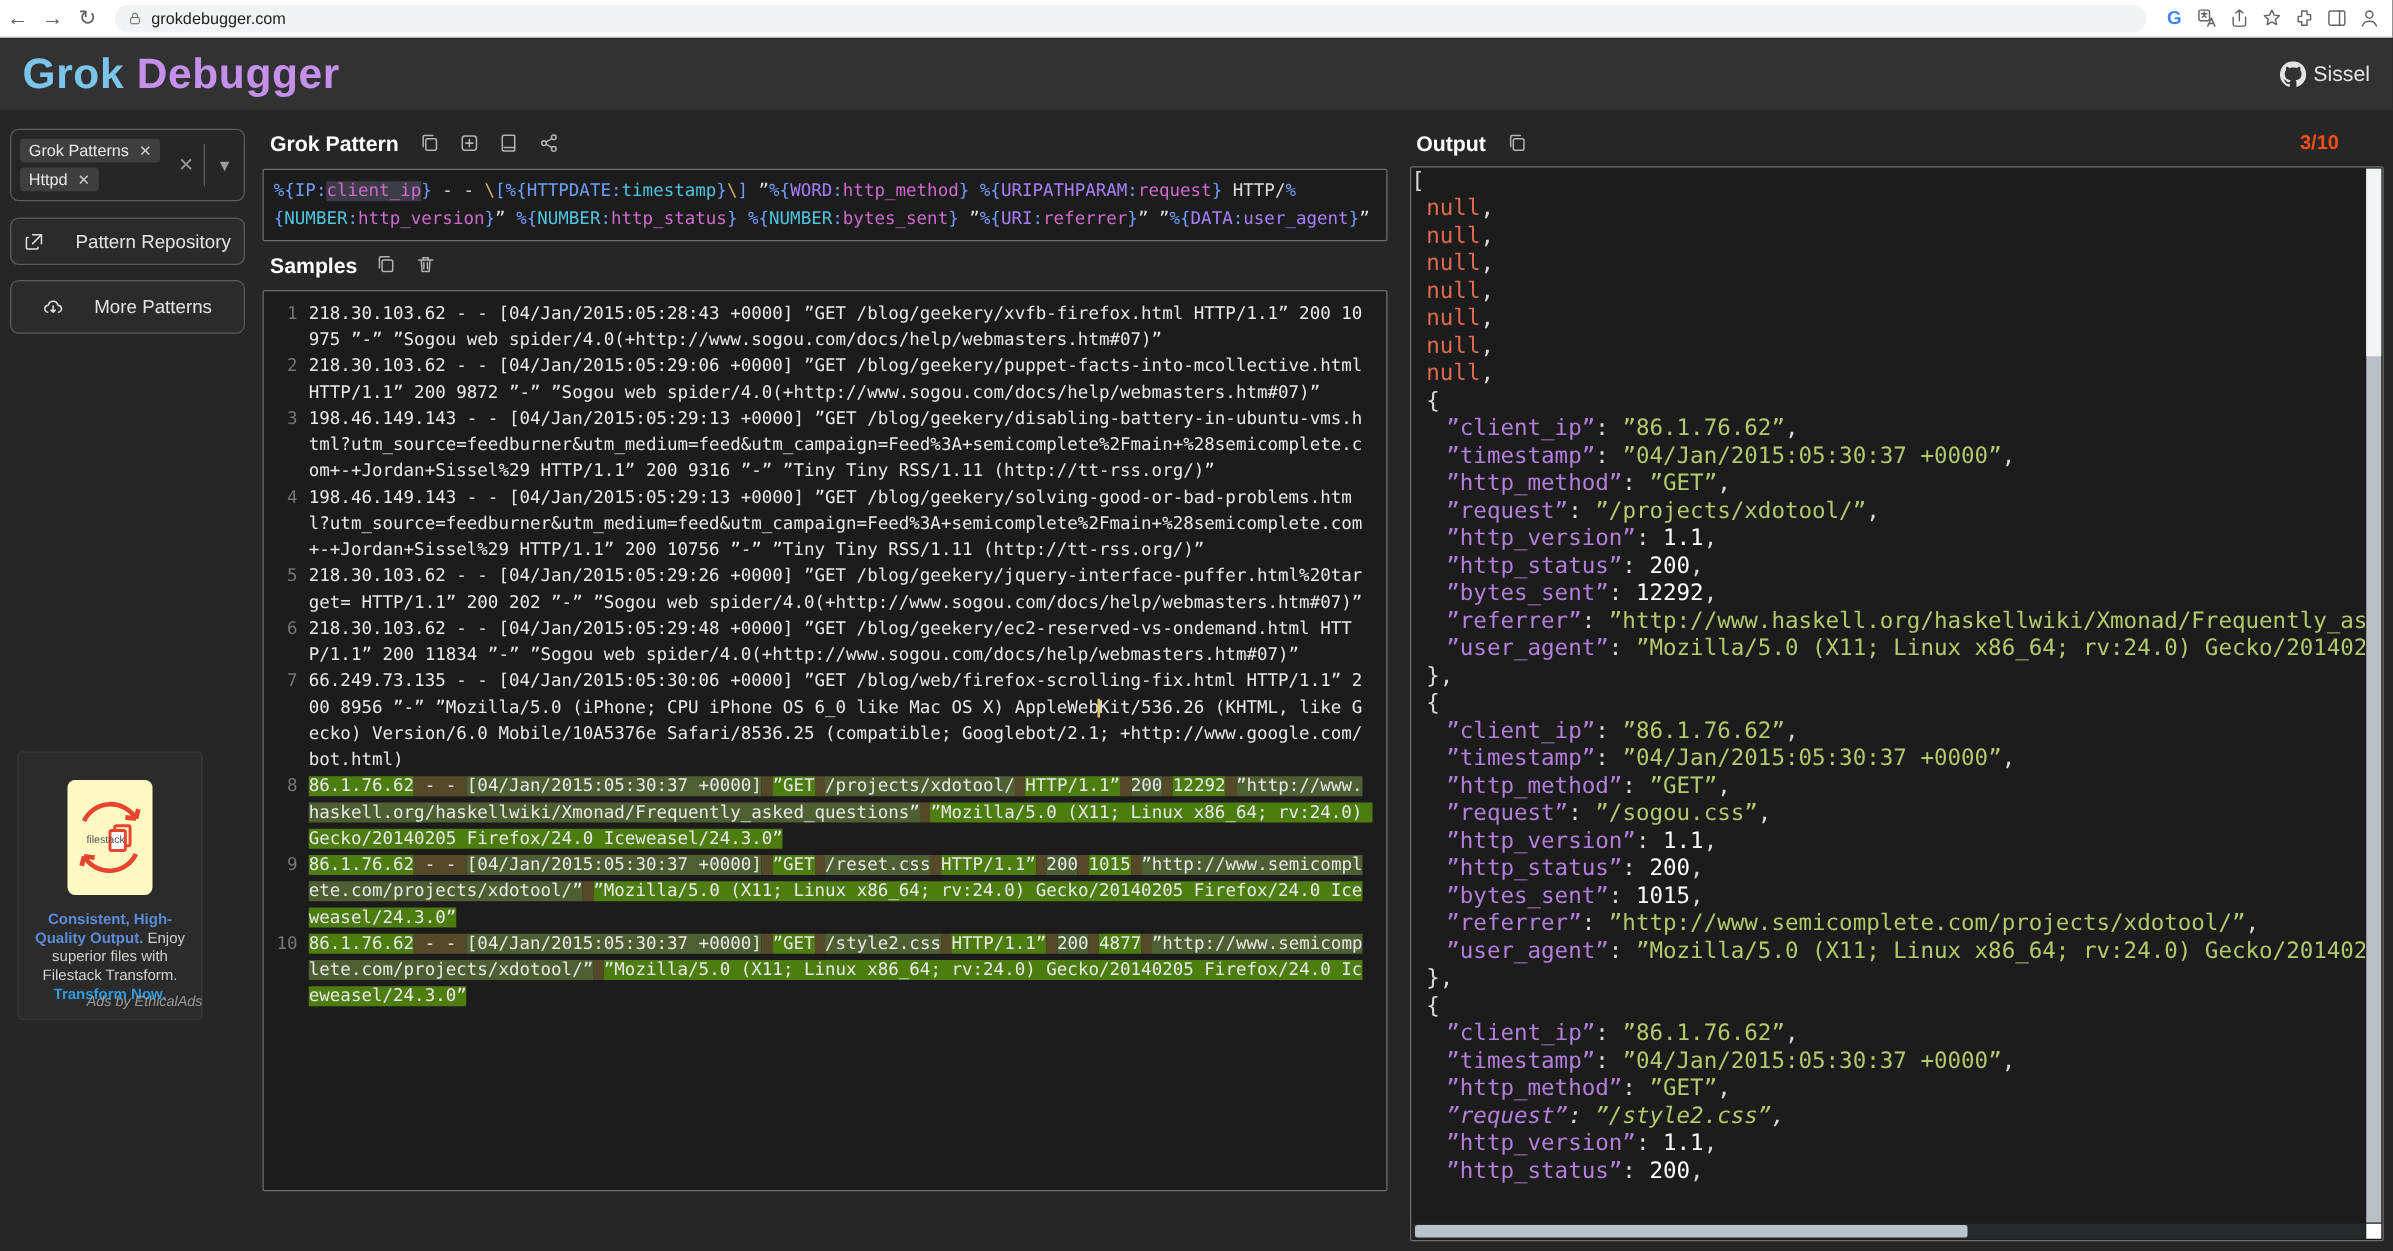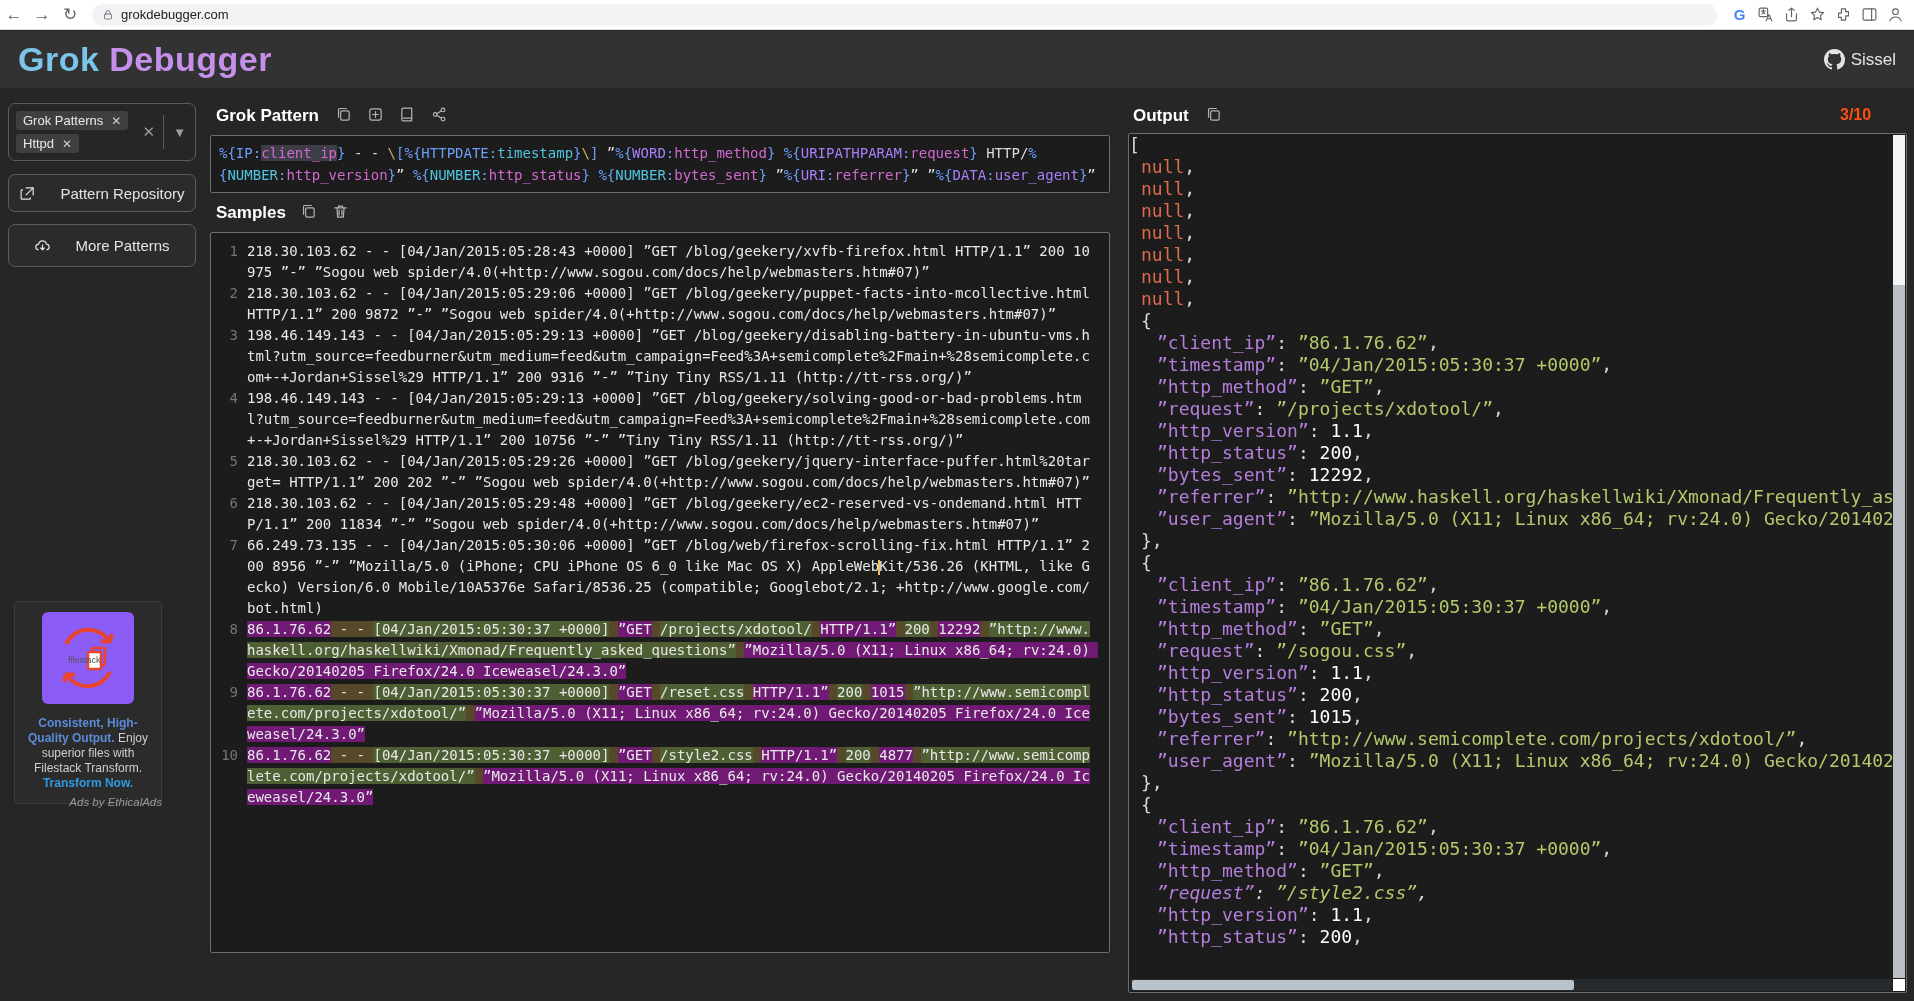--- a/index.html
+++ b/index.html
@@ -41,22 +41,22 @@
               border-radius:7px; background:#2b2b2b; color:#e3e3e3; font-size:15px;
               display:flex; align-items:center; justify-content:center; gap:24px; cursor:pointer; }
   .side-btn svg { width:17px; height:17px; }
   #btn-repo { top:174px; height:38px; }
   #btn-more { top:224px; height:43px; }
 
   
   .ad-card { position:absolute; left:14px; top:601px; width:148px;
              background:#2b2b2b; border:1px solid #3a3a3a; border-radius:4px;
              padding:10px 6px 12px; text-align:center; }
-  .ad-logo { width:92px; height:92px; background:#8b5cf6; border-radius:6px;
-             margin:0 auto 12px; display:flex; align-items:center; justify-content:center; }
+  .ad-logo { width:68px; height:92px; background:#fef9c3; border-radius:6px;
+             margin:12px auto 12px; display:flex; align-items:center; justify-content:center; }
   .ad-text { font-size:12px; line-height:15px; color:#cfcfcf; }
   .ad-bold { color:#5b8cd8; font-weight:bold; }
   .ad-link { color:#2f9ae0; font-weight:bold; cursor:pointer; }
   .ads-by  { position:absolute; left:8px; top:796px; width:154px; text-align:right;
              font-size:11.5px; font-style:italic; color:#9a9a9a; }
 
   
   .ptitle { position:absolute; color:#ffffff; font-weight:bold; font-size:17px; }
   .ticons { position:absolute; display:flex; gap:15px; align-items:center; }
   .ticons svg { width:17px; height:17px; cursor:pointer; }
@@ -74,21 +74,21 @@
 
   
   .tk-b{color:#6c9ef8} .tk-c{color:#4fc4e0} .tk-m{color:#d169d1}
   .tk-v{color:#a87ffb} .tk-y{color:#d3b05f} .tk-w{color:#dcdcdc}
   .tk-hm{color:#d169d1;background:#3d3d48}
 
   
   .s-row { display:flex; }
   .s-num { width:32px; flex:none; text-align:right; padding-right:9px; color:#757575; }
   .s-text { width:848px; white-space:pre-wrap; word-break:break-all; }
-  .sg-a { background:#701a75; } .sg-b { background:#4e5f33; } .sg-d { background:#55492a; }
+  .sg-a { background:#4d7c0f; } .sg-b { background:#4e5f33; } .sg-d { background:#55492a; }
   .caret { display:inline-block; width:2px; height:15px; background:#e8c25c;
            vertical-align:middle; margin:0 -1px; }
 
   
   .o-scroll { position:absolute; left:0; top:0; right:14px; bottom:14px; overflow:hidden; }
   .o-row { white-space:pre; }
   .ot-p{color:#d8d8d8} .ot-n{color:#dd6b4d} .ot-k{color:#b57edc}
   .ot-s{color:#b3c96b} .ot-d{color:#ffffff}
 
   .vtrack { position:absolute; right:1px; top:1px; width:12px; bottom:14px; background:#b9bfc5; }

